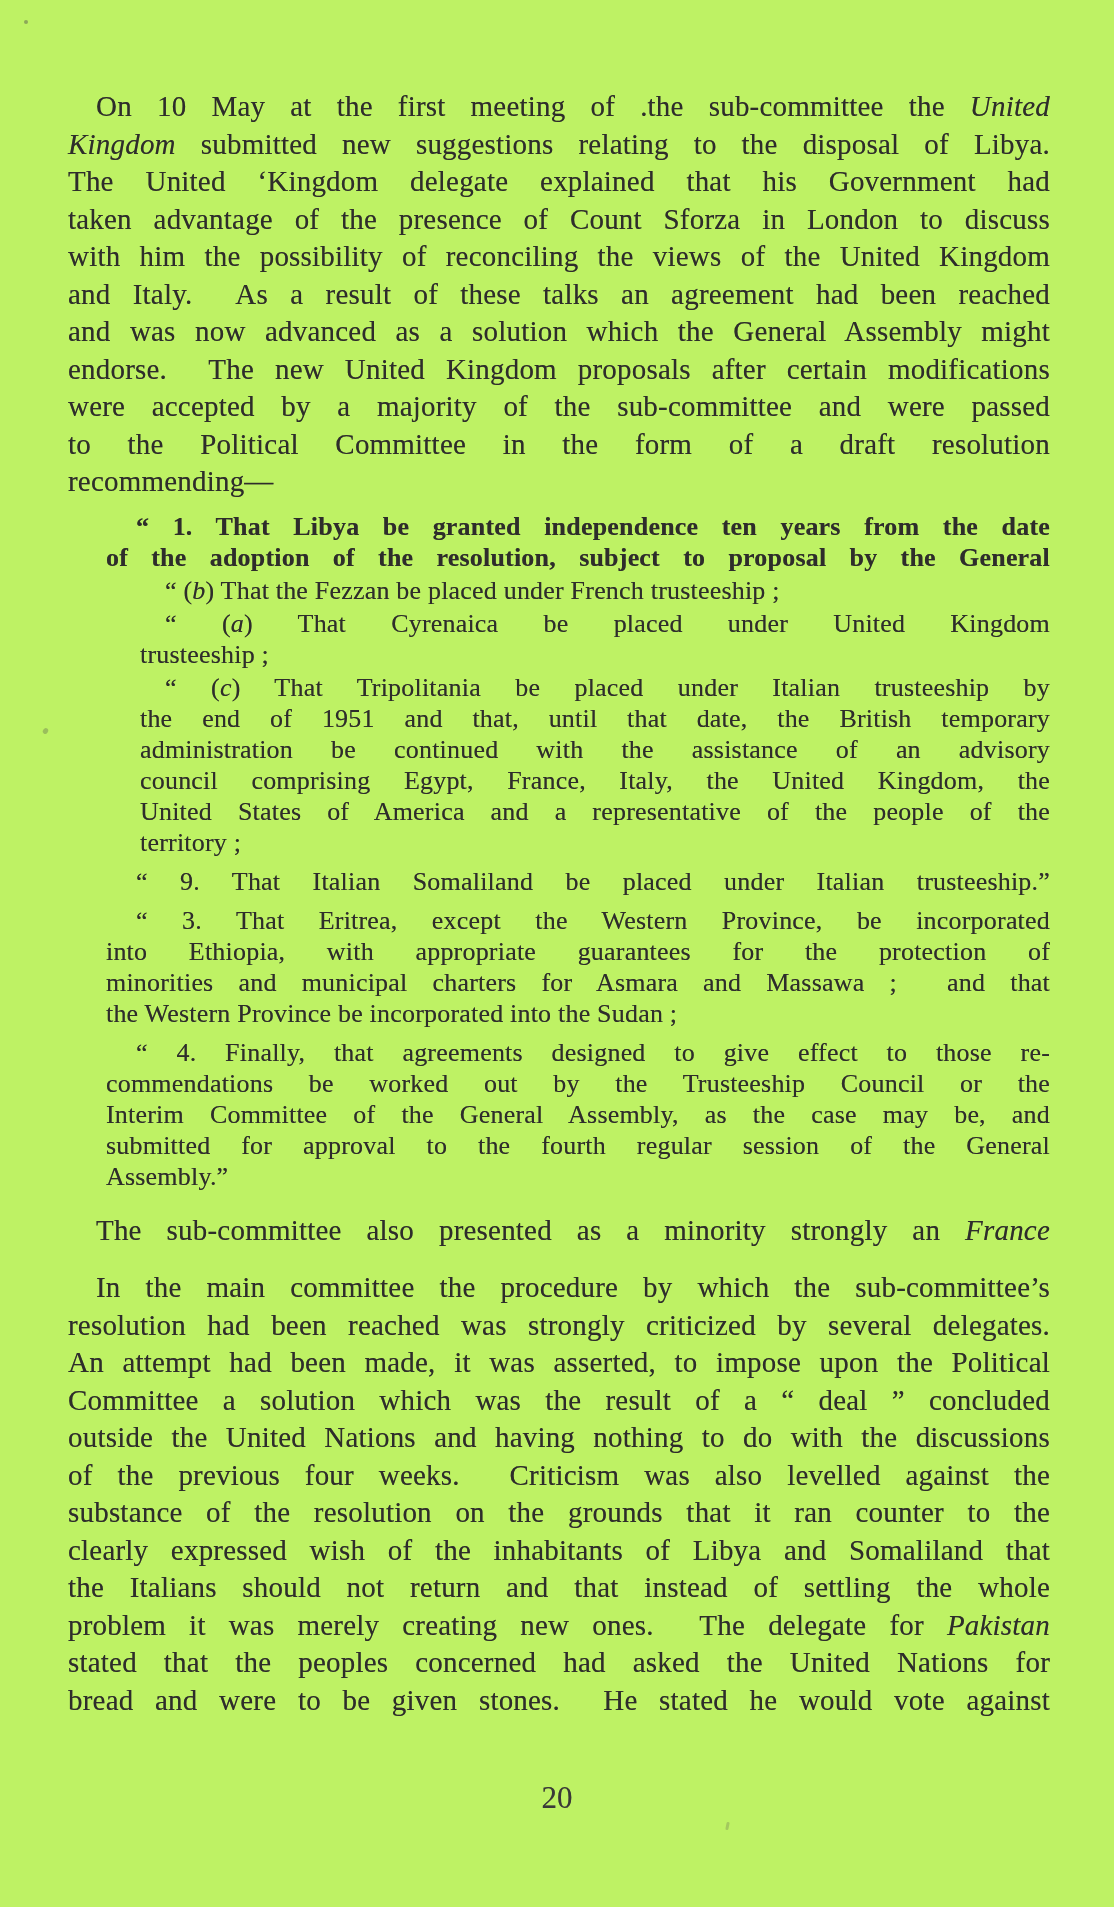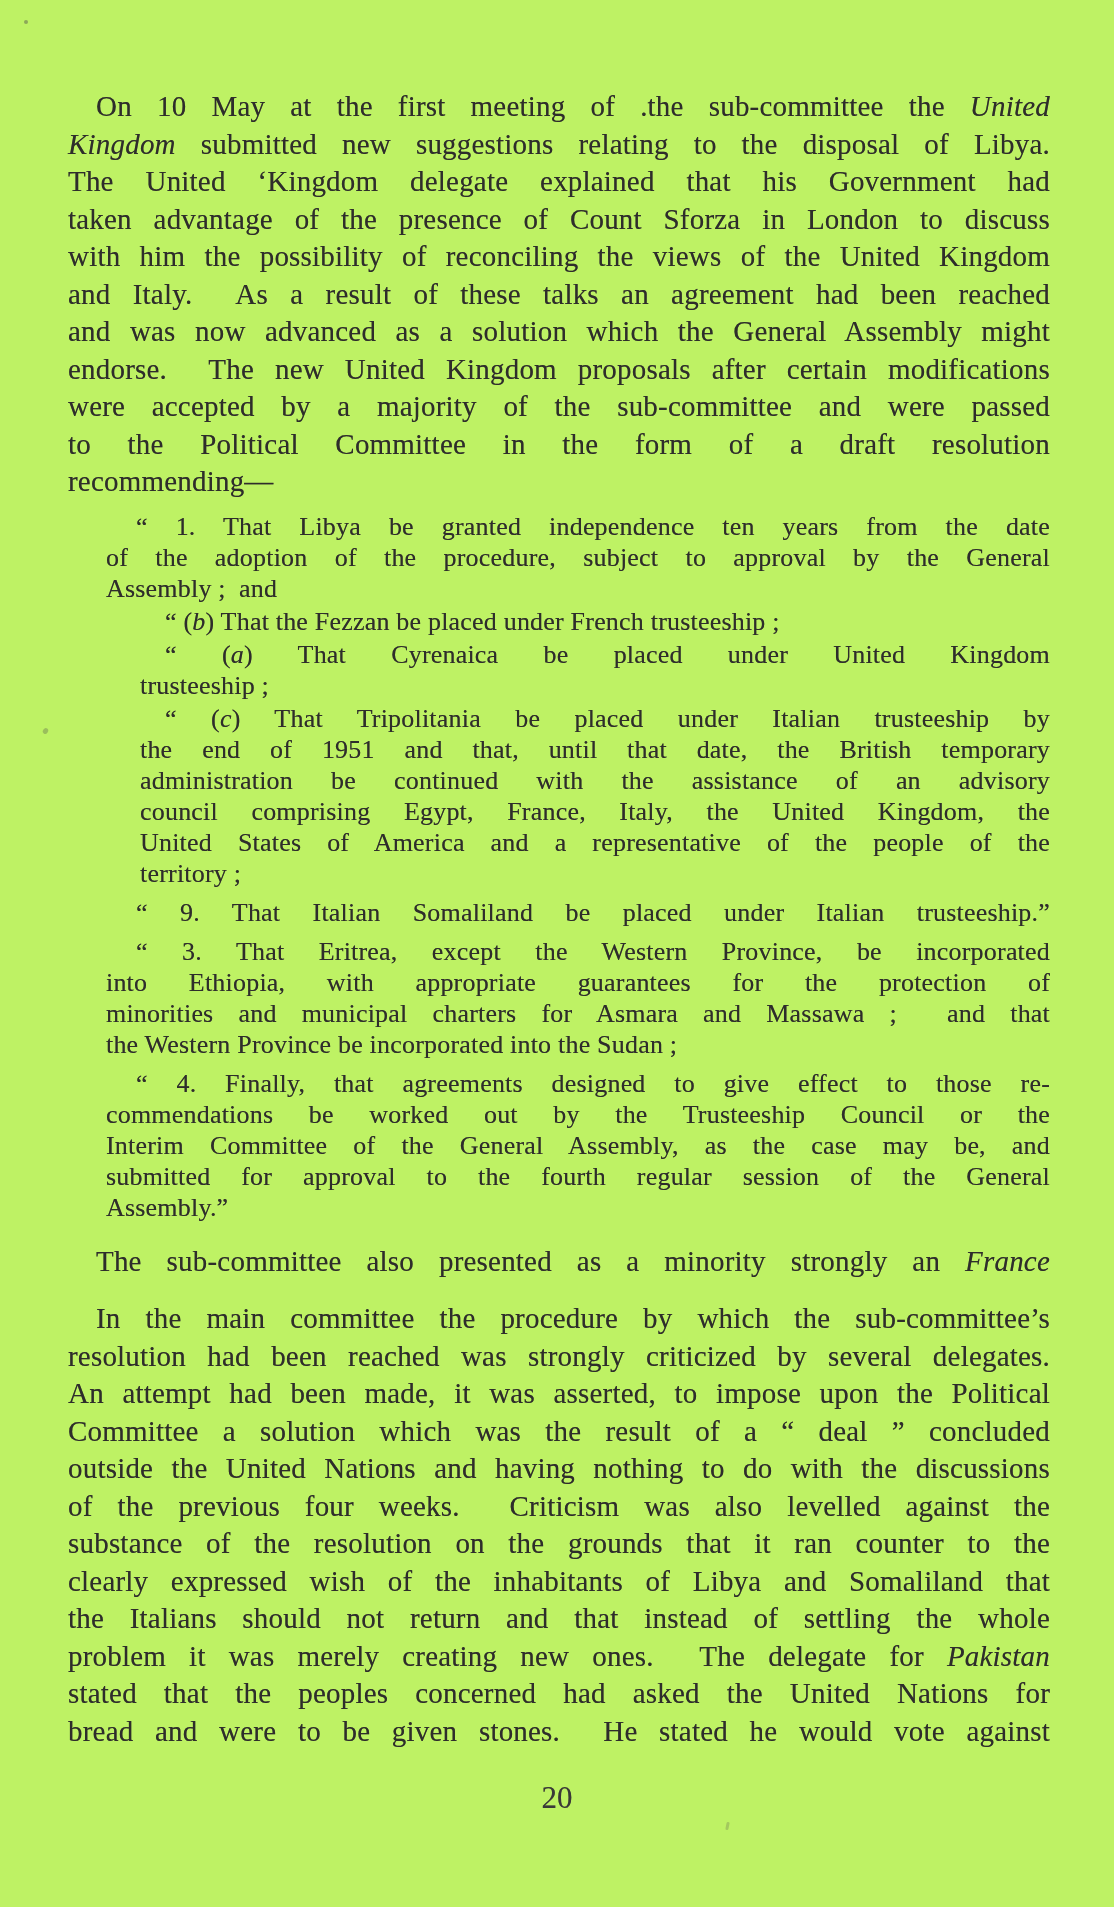--- a/index.html
+++ b/index.html
@@ -24,21 +24,21 @@
     text-align-last:left;
   }
   .line.just{text-align-last:justify;}
   
   .para{font-size:29px;line-height:37.5px;letter-spacing:0.2px;}
   
   .q{font-size:26px;line-height:31px;margin-left:38px;letter-spacing:0.2px;}
   .q.sub{margin-left:72px;}
   .gap-sm{margin-top:2px;}
   .gap-md{margin-top:8px;}
-  .gap-q{margin-top:10px;}
+  .gap-q{margin-top:10px;font-weight:bold;}
   .gap-para{margin-top:20px;}
   .ind-p{text-indent:28px;}
   .ind-q{text-indent:30px;}
   .ind-s{text-indent:25px;}
   .it{font-style:italic;}
   .page-number{
     position:absolute;
     top:1780px;left:0;width:1114px;
     text-align:center;
     font-size:31px;
@@ -54,21 +54,21 @@
 </head>
 <body>
 
 <div class="page">
   <span class="speck s1"></span>
   <span class="speck s2"></span>
   <span class="speck s3"></span>
 
   <main class="text-block" id="text-block">
       <div class="block para"><div class="line just ind-p"><span>On 10 May at the first meeting of .the sub-committee the </span><span class="it">United</span></div><div class="line just"><span class="it">Kingdom</span><span> submitted new suggestions relating to the disposal of Libya.</span></div><div class="line just"><span>The United ‘Kingdom delegate explained that his Government had</span></div><div class="line just"><span>taken advantage of the presence of Count Sforza in London to discuss</span></div><div class="line just"><span>with him the possibility of reconciling the views of the United Kingdom</span></div><div class="line just"><span>and Italy.  As a result of these talks an agreement had been reached</span></div><div class="line just"><span>and was now advanced as a solution which the General Assembly might</span></div><div class="line just"><span>endorse.  The new United Kingdom proposals after certain modifications</span></div><div class="line just"><span>were accepted by a majority of the sub-committee and were passed</span></div><div class="line just"><span>to the Political Committee in the form of a draft resolution</span></div><div class="line"><span>recommending—</span></div></div>
-      <div class="block q gap-q"><div class="line just ind-q"><span>“ 1. That Libya be granted independence ten years from the date</span></div><div class="line just"><span>of the adoption of the procedure, subject to approval by the General</span></div><div class="line"><span>Assembly ;  and</span></div></div>
+      <div class="block q gap-q"><div class="line just ind-q"><span>“ 1. That Libya be granted independence ten years from the date</span></div><div class="line just"><span>of the adoption of the resolution, subject to proposal by the General</span></div></div>
       <div class="block q sub gap-sm"><div class="line ind-s"><span>“ (</span><span class="it">b</span><span>) That the Fezzan be placed under French trusteeship ;</span></div></div>
       <div class="block q sub gap-sm"><div class="line just ind-s"><span>“ (</span><span class="it">a</span><span>) That Cyrenaica be placed under United Kingdom</span></div><div class="line"><span>trusteeship ;</span></div></div>
       <div class="block q sub gap-sm"><div class="line just ind-s"><span>“ (</span><span class="it">c</span><span>) That Tripolitania be placed under Italian trusteeship by</span></div><div class="line just"><span>the end of 1951 and that, until that date, the British temporary</span></div><div class="line just"><span>administration be continued with the assistance of an advisory</span></div><div class="line just"><span>council comprising Egypt, France, Italy, the United Kingdom, the</span></div><div class="line just"><span>United States of America and a representative of the people of the</span></div><div class="line"><span>territory ;</span></div></div>
       <div class="block q gap-md"><div class="line just ind-q"><span>“ 9. That Italian Somaliland be placed under Italian trusteeship.”</span></div></div>
       <div class="block q gap-md"><div class="line just ind-q"><span>“ 3. That Eritrea, except the Western Province, be incorporated</span></div><div class="line just"><span>into Ethiopia, with appropriate guarantees for the protection of</span></div><div class="line just"><span>minorities and municipal charters for Asmara and Massawa ;  and that</span></div><div class="line"><span>the Western Province be incorporated into the Sudan ;</span></div></div>
       <div class="block q gap-md"><div class="line just ind-q"><span>“ 4. Finally, that agreements designed to give effect to those re-</span></div><div class="line just"><span>commendations be worked out by the Trusteeship Council or the</span></div><div class="line just"><span>Interim Committee of the General Assembly, as the case may be, and</span></div><div class="line just"><span>submitted for approval to the fourth regular session of the General</span></div><div class="line"><span>Assembly.”</span></div></div>
       <div class="block para gap-para"><div class="line just ind-p"><span>The sub-committee also presented as a minority strongly an </span><span class="it">France</span></div></div>
       <div class="block para gap-para"><div class="line just ind-p"><span>In the main committee the procedure by which the sub-committee’s</span></div><div class="line just"><span>resolution had been reached was strongly criticized by several delegates.</span></div><div class="line just"><span>An attempt had been made, it was asserted, to impose upon the Political</span></div><div class="line just"><span>Committee a solution which was the result of a “ deal ” concluded</span></div><div class="line just"><span>outside the United Nations and having nothing to do with the discussions</span></div><div class="line just"><span>of the previous four weeks.  Criticism was also levelled against the</span></div><div class="line just"><span>substance of the resolution on the grounds that it ran counter to the</span></div><div class="line just"><span>clearly expressed wish of the inhabitants of Libya and Somaliland that</span></div><div class="line just"><span>the Italians should not return and that instead of settling the whole</span></div><div class="line just"><span>problem it was merely creating new ones.  The delegate for </span><span class="it">Pakistan</span></div><div class="line just"><span>stated that the peoples concerned had asked the United Nations for</span></div><div class="line just"><span>bread and were to be given stones.  He stated he would vote against</span></div></div>
     </main>
 

